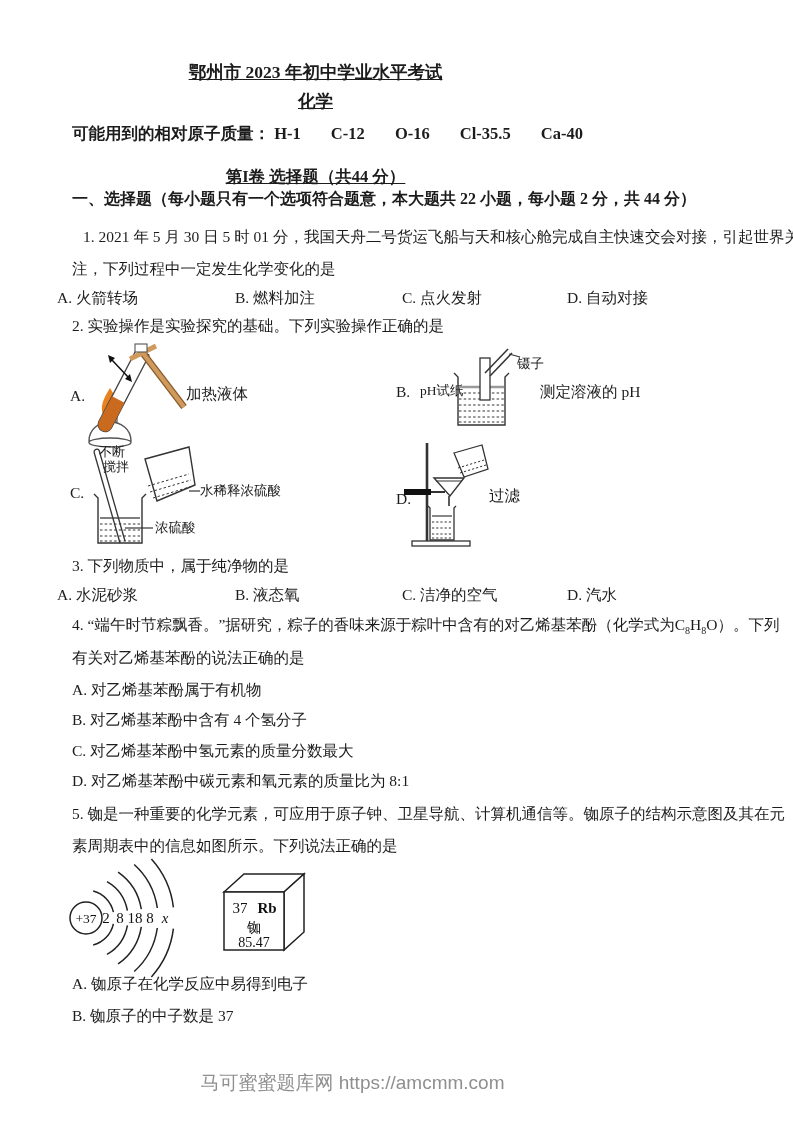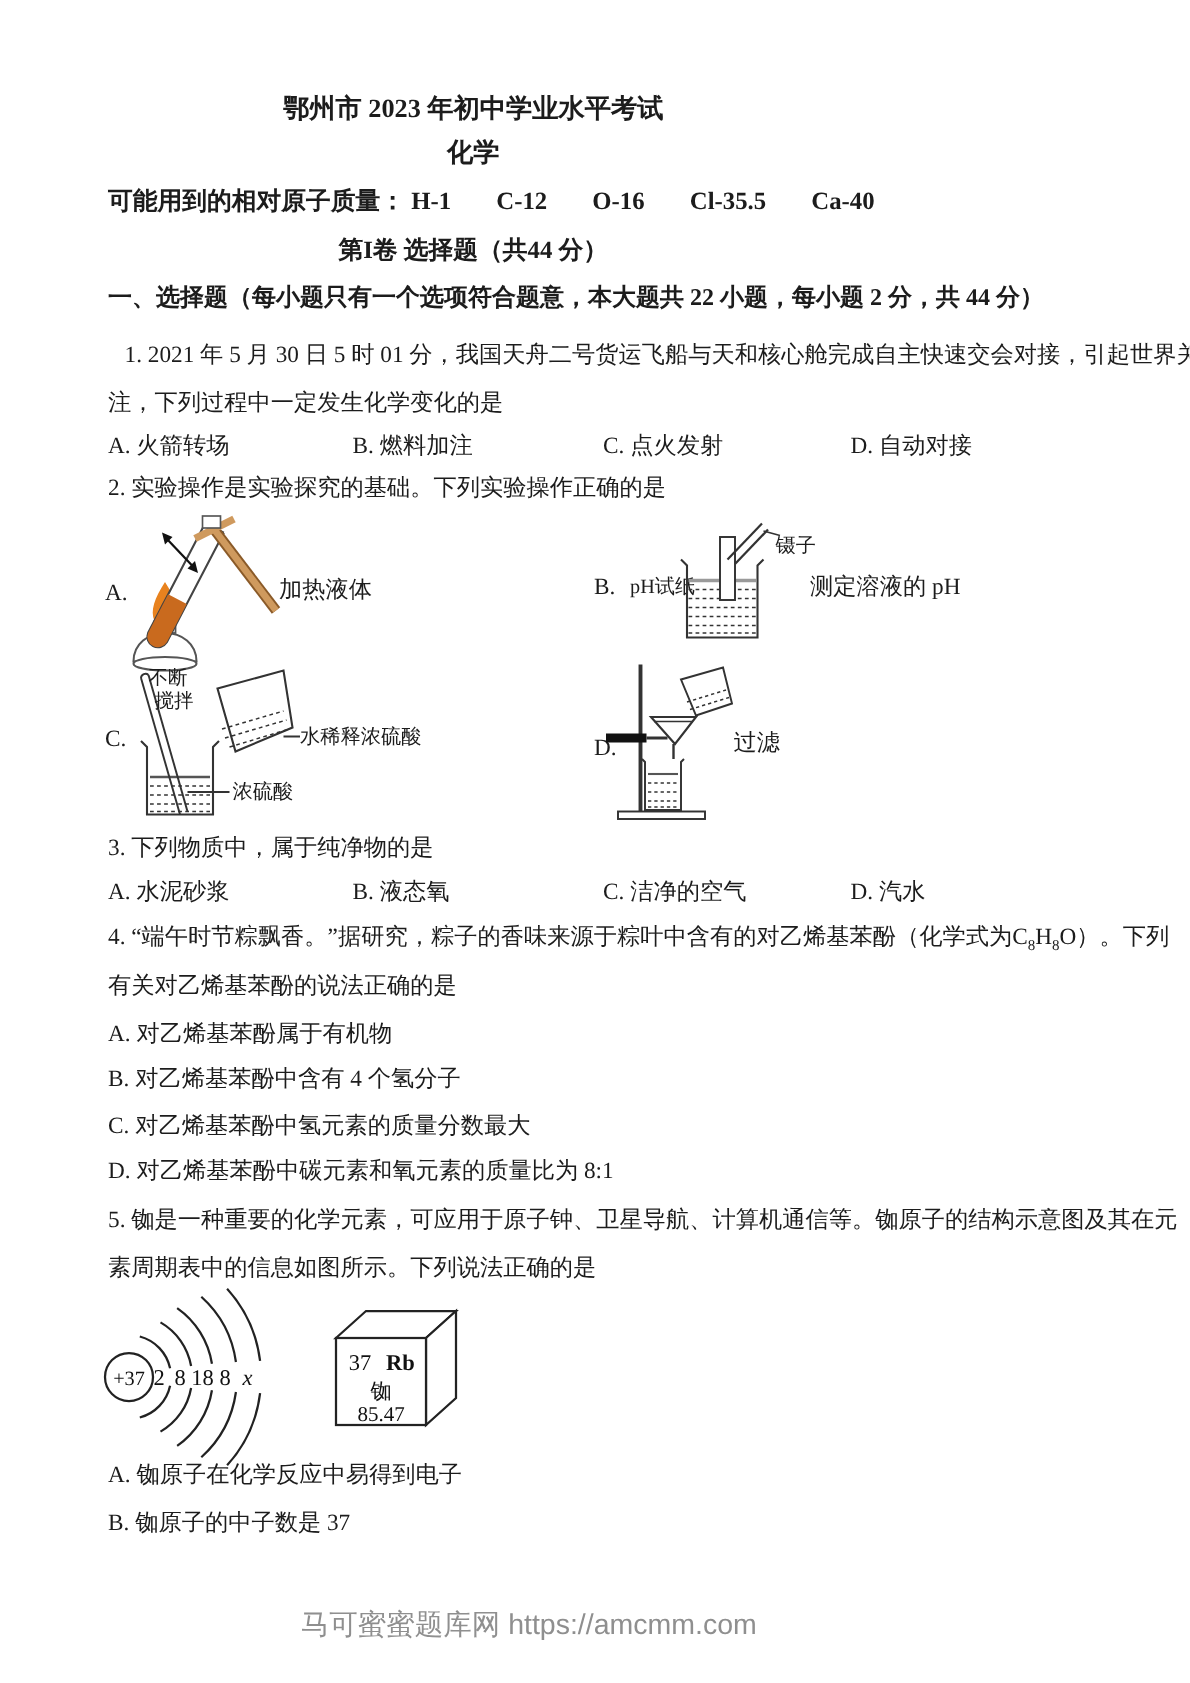--- a/index.html
+++ b/index.html
@@ -5,25 +5,25 @@
   html,body{margin:0;padding:0;background:#ffffff;}
   .page{
     position:relative;
     width:793px;height:1122px;
     background:#ffffff;
     font-family:"Liberation Serif","DejaVu Serif",serif;
     color:#1c1c1c;
     overflow:hidden;
   }
   .ln{position:absolute;white-space:nowrap;font-size:15.5px;line-height:1.25;}
-  .center{left:0;width:631px;text-align:center;}
+  .center{left:0;width:631px;text-align:center;text-decoration:underline;}
   .bold{font-weight:700;}
   .small{font-size:13.5px;}
   .tiny{font-size:13px;}
-  .opt-a{left:72px;}  .opt-b{left:235px;} .opt-c{left:402px;} .opt-d{left:567px;}
+  .opt-a{left:57px;}  .opt-b{left:235px;} .opt-c{left:402px;} .opt-d{left:567px;}
   .mass-item{display:inline-block;margin-right:26px;}
   .fig{position:absolute;}
   svg{display:block;}
   sub{font-size:10px;}
   .footer{position:absolute;left:0;width:705px;text-align:center;top:1070px;
           font-size:19px;font-family:"Liberation Sans","DejaVu Sans",sans-serif;}
 </style>
 </head>
 <body>
 
@@ -34,21 +34,21 @@
 
   <div class="ln bold" style="top:124px;left:72px;font-size:16.5px;">
     <span>可能用到的相对原子质量：</span>
     <span class="mass-item">H-1</span>
     <span class="mass-item">C-12</span>
     <span class="mass-item">O-16</span>
     <span class="mass-item">Cl-35.5</span>
     <span class="mass-item">Ca-40</span>
   </div>
 
-  <div class="ln center bold" style="top:157px;font-size:16.5px;">第I卷 选择题（共44 分）</div>
+  <div class="ln center bold" style="top:167px;font-size:16.5px;">第I卷 选择题（共44 分）</div>
   <div class="ln bold" style="top:189px;left:72px;font-size:16px;">一、选择题（每小题只有一个选项符合题意，本大题共 22 小题，每小题 2 分，共 44 分）</div>
 
   <div class="ln" style="top:227px;left:83px;">1. 2021 年 5 月 30 日 5 时 01 分，我国天舟二号货运飞船与天和核心舱完成自主快速交会对接，引起世界关</div>
   <div class="ln" style="top:259px;left:72px;">注，下列过程中一定发生化学变化的是</div>
   <div>
     <span class="ln opt-a" style="top:288px;">A. 火箭转场</span>
     <span class="ln opt-b" style="top:288px;">B. 燃料加注</span>
     <span class="ln opt-c" style="top:288px;">C. 点火发射</span>
     <span class="ln opt-d" style="top:288px;">D. 自动对接</span>
   </div>

